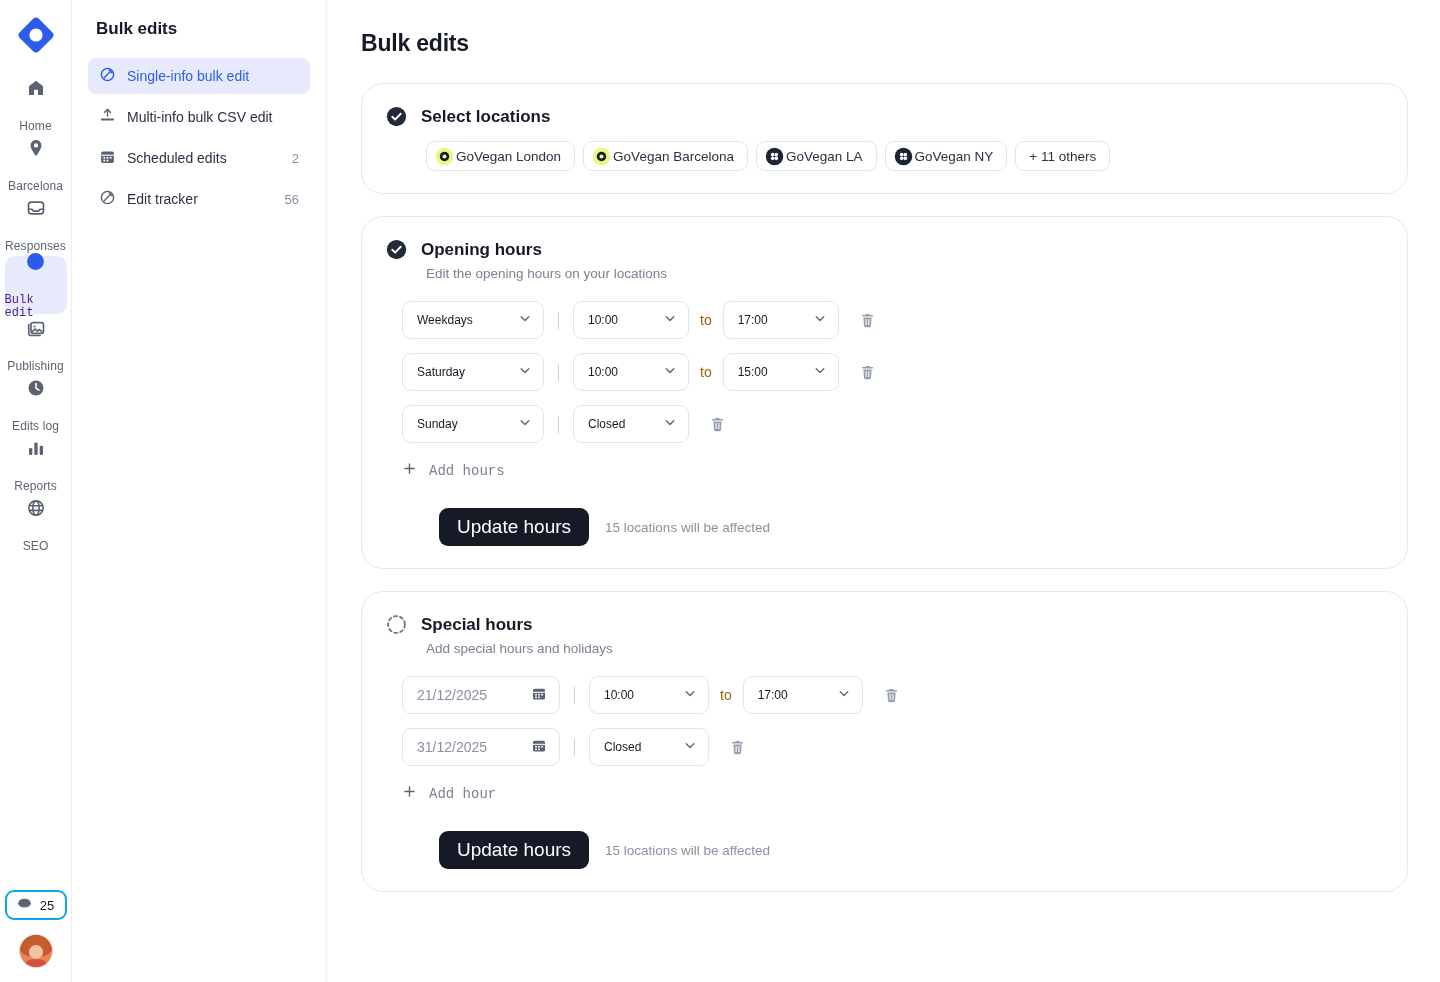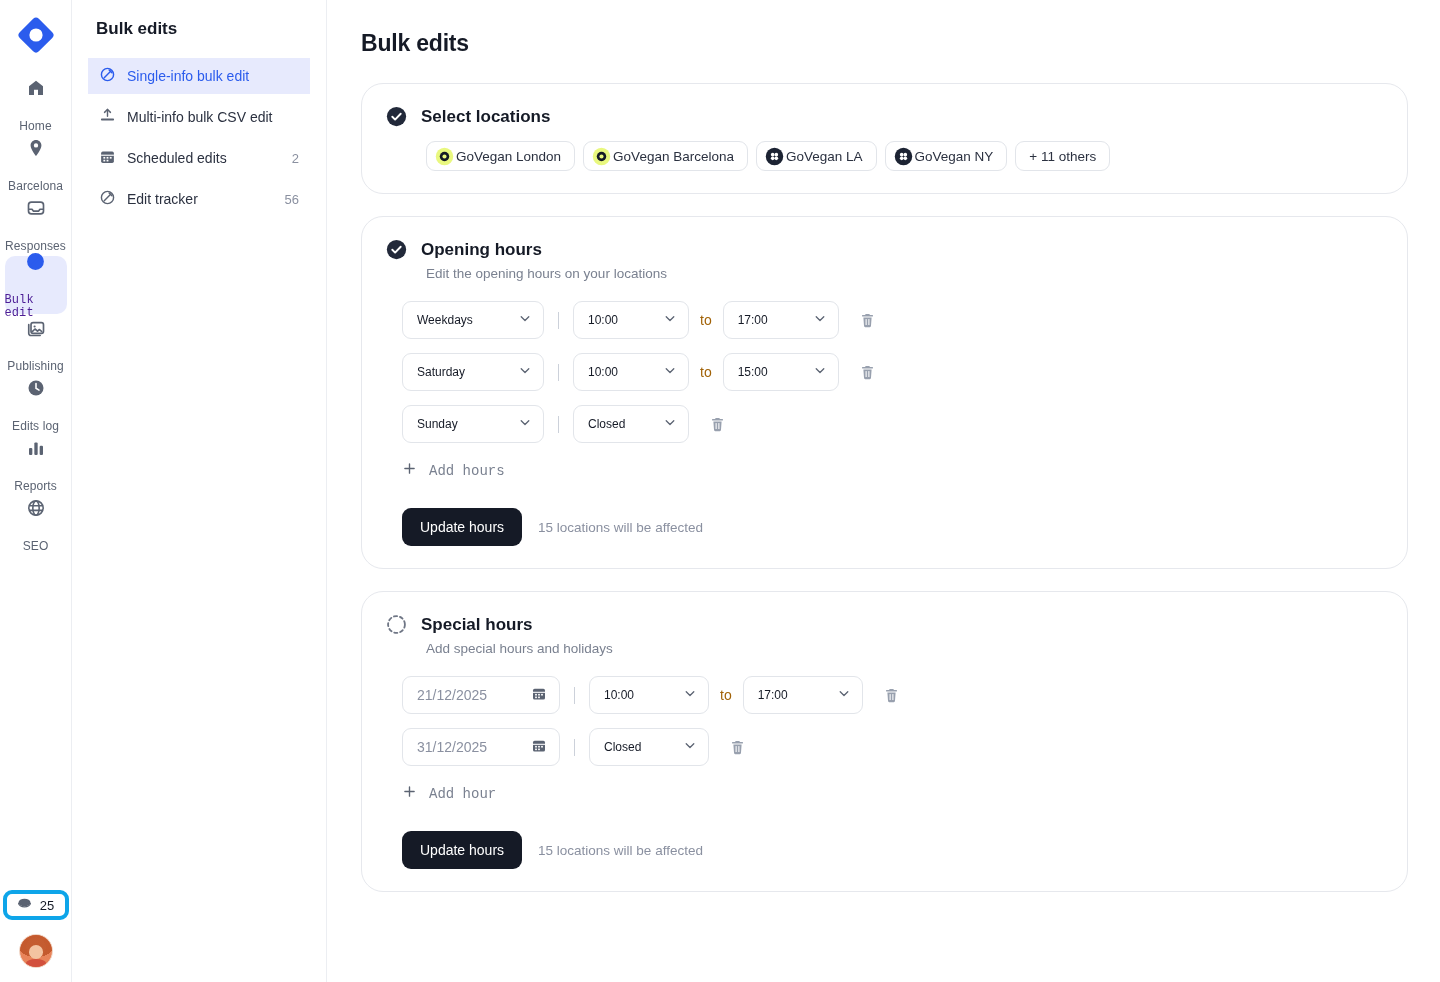--- a/index.html
+++ b/index.html
@@ -26,41 +26,41 @@
     gap: 22px; cursor: pointer; color: #5b6372;
   }
   .rail-item .ri-label { font-size: 12px; line-height: 13px; letter-spacing: .1px; }
   .rail-item.active { background: #e7eafd; color: #4c1d95; font-family: Liberation Mono, monospace; }
   .rail-item.active svg { fill: #2b5ced; stroke: #2b5ced; }
   .rail-item svg { display: block; }
 
   .rail-bottom { position: absolute; bottom: 14px; left: 0; width: 72px; display: flex; flex-direction: column; align-items: center; gap: 14px; }
   .credits {
     display: flex; align-items: center; gap: 7px;
-    border: 4px solid #0ea5e9; border-radius: 9px;
+    border: 2px solid #0ea5e9; border-radius: 9px;
     height: 30px; padding: 0 11px 0 9px; background: #fff;
     font-size: 13px; color: #151a26; cursor: pointer;
   }
   .avatar {
     width: 34px; height: 34px; border-radius: 50%;
     background: radial-gradient(circle at 50% 38%, #f6b48a 0 38%, #e8845a 38% 100%);
     overflow: hidden; position: relative; cursor: pointer;
     border: 1px solid #f0d6c6;
   }
   .avatar .hair { position: absolute; inset: 0; background:
       radial-gradient(ellipse 60% 48% at 50% 22%, #c2582c 0 100%, transparent 100%); opacity:.95;}
   .avatar .face { position: absolute; left: 27%; top: 30%; width: 46%; height: 44%; border-radius: 48%; background: #f3c3a1; }
   .avatar .body { position: absolute; left: 18%; bottom: 0; width: 64%; height: 26%; border-radius: 50% 50% 0 0; background: #d2503d; }
 
   
   .subnav { width: 255px; flex: 0 0 255px; height: 982px; background: #fff; border-right: 1px solid #eceef2; padding: 14px 16px 0 16px; }
   .subnav h2 { font-size: 17px; line-height: 22px; font-weight: bold; color: #151a26; padding: 4px 8px 0 8px; margin-bottom: 18px; }
   .nav-item {
     display: flex; align-items: center; gap: 11px;
-    height: 36px; padding: 0 11px; border-radius: 0;
+    height: 36px; padding: 0 11px; border-radius: 8px;
     font-size: 14px; color: #2b3140; cursor: pointer; margin-bottom: 5px;
   }
   .nav-item .nav-label { flex: 1 1 auto; white-space: nowrap; }
   .nav-item .nav-count { font-size: 13px; color: #8a90a0; }
   .nav-item.active { background: #e7eafd; color: #2b5ced; }
   .nav-item svg { flex: 0 0 auto; }
 
   
   .main { flex: 1 1 auto; height: 982px; overflow: hidden; background: #fff; padding: 26px 32px 0 34px; }
   .page-title { font-size: 23px; font-weight: bold; letter-spacing: -.2px; margin: 4px 0 26px 0; }
@@ -112,22 +112,23 @@
 
   .add-link {
     display: flex; align-items: center; gap: 12px;
     font-size: 14px; color: #7a8190; cursor: pointer;
     margin: 18px 0 0 16px; width: fit-content; font-family: Liberation Mono, monospace;
   }
 
   .actions { display: flex; align-items: center; gap: 16px; margin: 28px 0 0 16px; }
   .btn-primary {
     background: #151a26; color: #fff; border: 0; border-radius: 9px;
-    height: 38px; padding: 0 18px; font-size: 14px; cursor: pointer;
+    height: 38px; padding: 0 18px; font-size: 19px; cursor: pointer;
     font-family: "Liberation Sans", sans-serif;
+    margin-left: 37px;
   }
   .affected { font-size: 13.5px; color: #8a90a0; }
 </style>
 </head>
 <body>
 
 <div class="app">
 
   <nav class="rail">
     <div class="logo">

